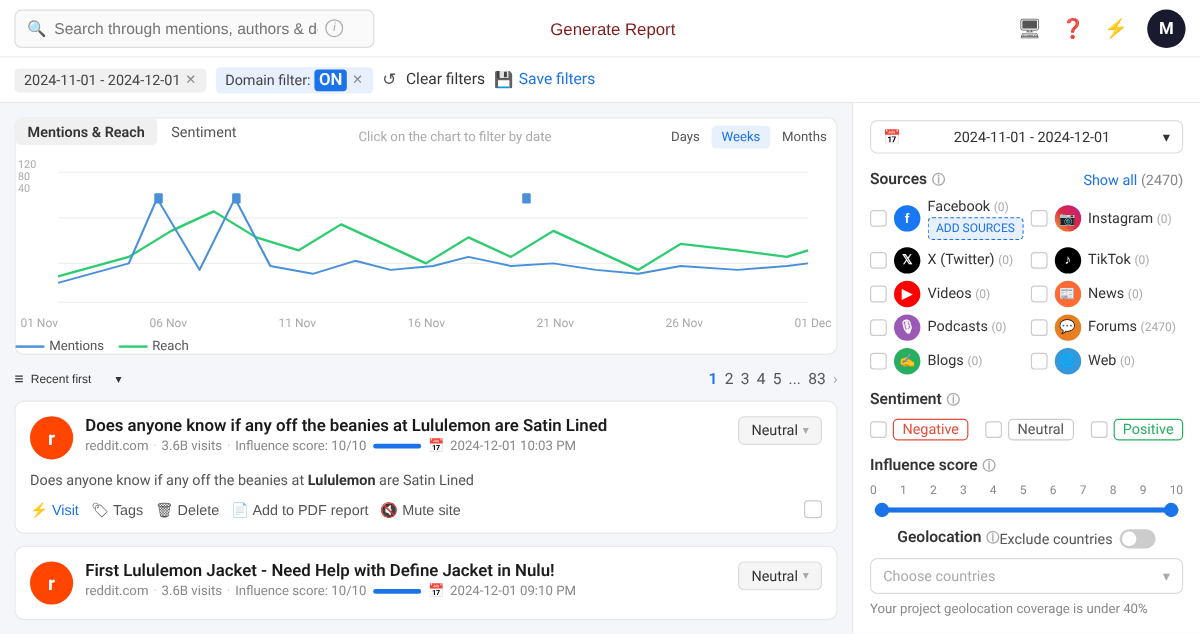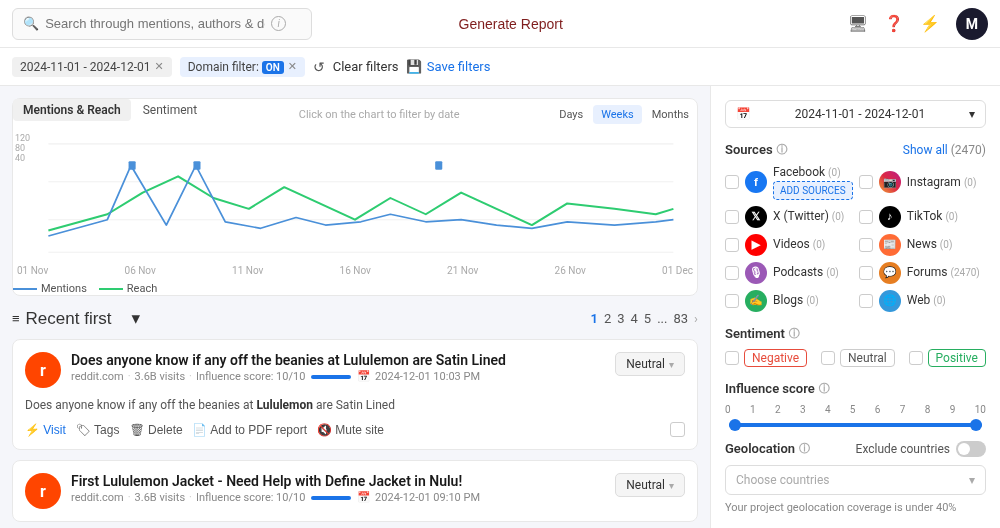--- a/index.html
+++ b/index.html
@@ -12,21 +12,21 @@
     .info-icon { color: #aaa; font-size: 12px; border: 1px solid #aaa; border-radius: 50%; width: 15px; height: 15px; display: flex; align-items: center; justify-content: center; font-style: italic; font-size: 10px; cursor: pointer; }
     .generate-btn { margin: 0 auto; background: none; border: none; color: #7f1d1d; font-size: 14px; font-weight: 500; cursor: pointer; }
     .top-icons { display: flex; align-items: center; gap: 16px; margin-left: auto; }
     .top-icon { color: #555; font-size: 16px; cursor: pointer; }
     .avatar { width: 32px; height: 32px; border-radius: 50%; background: #1a1a2e; color: #fff; display: flex; align-items: center; justify-content: center; font-weight: bold; font-size: 14px; }
 
     .filter-bar { display: flex; align-items: center; background: #fff; border-bottom: 1px solid #e8e8e8; padding: 0 12px; height: 38px; gap: 8px; }
     .filter-tag { display: flex; align-items: center; background: #f0f0f0; border-radius: 4px; padding: 3px 8px; font-size: 12px; gap: 4px; color: #444; }
     .filter-tag .close { cursor: pointer; color: #888; font-size: 11px; }
     .domain-tag { background: #e8f0fe; }
-    .on-badge { background: #1a73e8; color: #fff; border-radius: 3px; padding: 1px 4px; font-size: 10px; font-weight: 600; }
+    .on-badge { background: #1a73e8; color: #fff; border-radius: 3px; padding: 1px 4px; font-size: 14px; font-weight: 600; }
     .filter-action { display: flex; align-items: center; gap: 4px; font-size: 13px; cursor: pointer; }
     .clear-filters { color: #333; gap: 4px; }
     .save-filters { color: #1a73e8; }
     .refresh-icon { color: #555; font-size: 14px; cursor: pointer; }
 
     .main-layout { display: flex; height: calc(528px - 86px); }
 
     .left-panel { flex: 1; overflow-y: auto; padding: 12px; }
     .right-panel { width: 290px; background: #fff; border-left: 1px solid #e8e8e8; overflow-y: auto; padding: 14px; }
 
@@ -43,21 +43,21 @@
     .chart-area { position: relative; height: 130px; }
     .chart-svg { width: 100%; height: 100%; }
     .chart-labels { display: flex; justify-content: space-between; margin-top: 2px; color: #aaa; font-size: 10px; padding: 0 4px; }
     .chart-legend { display: flex; gap: 12px; margin-top: 6px; font-size: 11px; color: #555; }
     .legend-item { display: flex; align-items: center; gap: 4px; }
     .legend-dot { width: 24px; height: 2px; }
     .legend-mentions { background: #4a90d9; }
     .legend-reach { background: #2ecc71; }
 
     .sort-bar { display: flex; align-items: center; gap: 6px; margin-bottom: 10px; }
-    .sort-btn { display: flex; align-items: center; gap: 20px; font-size: 17px; color: #333; cursor: pointer; background: none; border: none; font-weight: 500; }
+    .sort-btn { display: flex; align-items: center; gap: 20px; font-size: 10px; color: #333; cursor: pointer; background: none; border: none; font-weight: 500; }
     .page-nums { margin-left: auto; display: flex; align-items: center; gap: 6px; font-size: 13px; color: #555; }
     .page-num { cursor: pointer; }
     .page-num.active { color: #1a73e8; font-weight: 600; }
     .page-arrow { cursor: pointer; color: #aaa; }
 
     .mention-card { background: #fff; border: 1px solid #e8e8e8; border-radius: 8px; padding: 12px; margin-bottom: 10px; }
     .mention-header { display: flex; align-items: flex-start; gap: 10px; }
     .reddit-avatar { width: 36px; height: 36px; border-radius: 50%; background: #ff4500; color: #fff; display: flex; align-items: center; justify-content: center; font-weight: bold; font-size: 16px; flex-shrink: 0; }
     .mention-title { font-size: 14px; font-weight: 600; color: #1a1a1a; flex: 1; cursor: pointer; }
     .mention-meta { font-size: 11px; color: #888; display: flex; align-items: center; gap: 4px; margin-top: 2px; }
@@ -108,21 +108,21 @@
     .sent-pos-badge { border: 1px solid #27ae60; color: #27ae60; border-radius: 4px; padding: 1px 7px; font-size: 12px; }
 
     .influence-section { margin-bottom: 14px; }
     .influence-slider { margin-top: 6px; }
     .slider-track { position: relative; height: 4px; background: #e0e0e0; border-radius: 2px; margin: 8px 4px; }
     .slider-fill { position: absolute; left: 0; right: 0; top: 0; height: 100%; background: #1a73e8; border-radius: 2px; }
     .slider-handle { position: absolute; width: 12px; height: 12px; background: #1a73e8; border-radius: 50%; top: -4px; cursor: pointer; }
     .slider-labels { display: flex; justify-content: space-between; font-size: 10px; color: #888; }
 
     .geo-section {}
-    .geo-header { display: flex; align-items: center; justify-content: space-between; margin-bottom: 8px; }
+    .geo-header { display: flex; align-items: center; justify-content: center; margin-bottom: 8px; }
     .exclude-label { font-size: 12px; color: #555; }
     .toggle { width: 30px; height: 16px; background: #ccc; border-radius: 8px; cursor: pointer; position: relative; }
     .toggle-knob { width: 12px; height: 12px; background: #fff; border-radius: 50%; position: absolute; top: 2px; left: 2px; }
     .country-select { width: 100%; border: 1px solid #ddd; border-radius: 6px; padding: 7px 10px; font-size: 12px; color: #aaa; display: flex; align-items: center; justify-content: space-between; cursor: pointer; }
     .geo-warning { font-size: 11px; color: #888; margin-top: 6px; }
 
     .chart-y-labels { position: absolute; right: 2px; top: 0; height: 100%; display: flex; flex-direction: column; justify-content: space-between; font-size: 9px; color: #aaa; }
     .chart-y-left { position: absolute; left: 2px; top: 0; height: 100%; display: flex; flex-direction: column; font-size: 9px; color: #aaa; }
 
     ::-webkit-scrollbar { width: 4px; }

